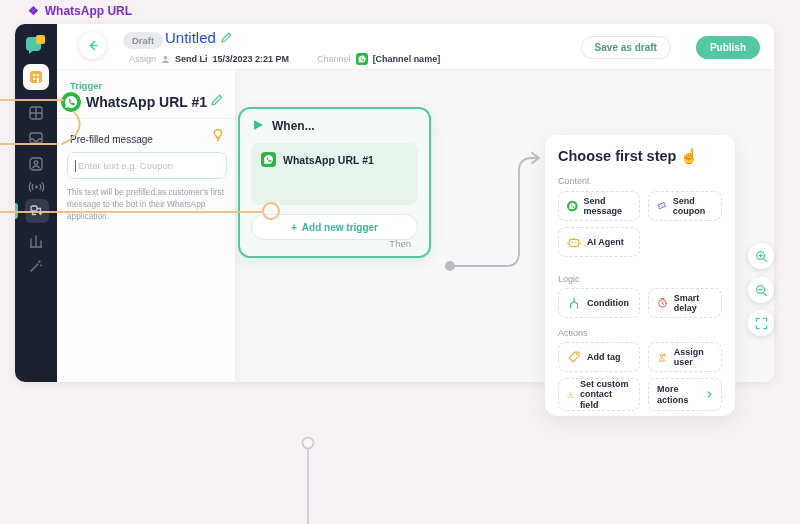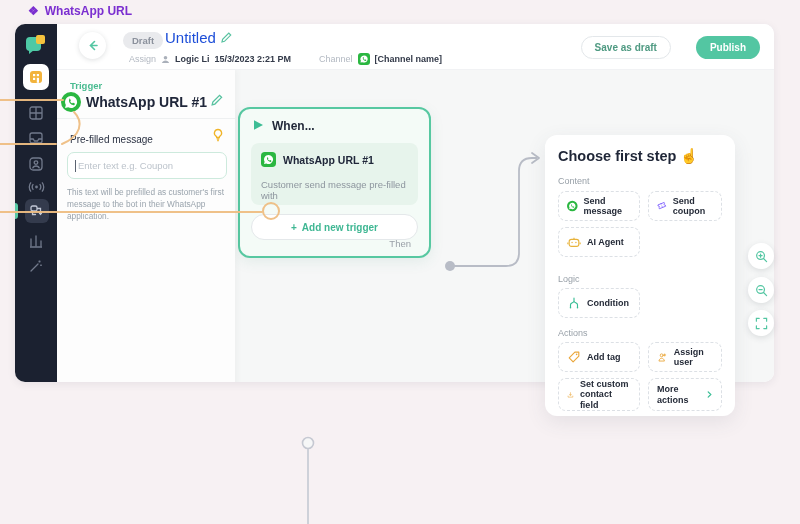--- a/index.html
+++ b/index.html
@@ -209,21 +209,21 @@
         <svg width="12" height="12" viewBox="0 0 12 12" fill="none" stroke="#58c2a0" stroke-width="1.2">
           <path d="M2 10l.6-2.6L8.8 1.2l1.9 1.9L4.5 9.3 2 10z"></path>
         </svg>
       </div>
       <div class="meta-row">
         <span class="meta-dim">Assign</span>
         <svg width="9" height="9" viewBox="0 0 10 10" fill="#aab0ba">
           <circle cx="5" cy="3" r="2"></circle>
             <path d="M1 9c.5-2 2.2-3 4-3s3.5 1 4 3z"></path>
         </svg>
-        <span class="meta-strong">Logic Li</span>
+        <span class="meta-strong">Send Li</span>
         <span class="meta-strong">15/3/2023 2:21 PM</span>
         <span class="meta-gap"></span>
         <span class="meta-dim">Channel</span>
         <svg width="12" height="12" viewBox="0 0 24 24">
           <rect x="0" y="0" width="24" height="24" rx="6" fill="#2bb741"></rect>
           <path d="M12 4.8a7.2 7.2 0 0 0-6.2 10.8L4.8 19.2l3.8-.9A7.2 7.2 0 1 0 12 4.8z" fill="#fff"></path>
           <path d="M9.4 8.6c.2-.4.5-.4.7-.4h.5c.2 0 .4.1.5.4l.6 1.5c.1.2 0 .4-.1.6l-.4.4c-.1.2-.1.3 0 .5.4.8 1.2 1.5 2 1.9.2.1.4.1.5-.1l.4-.4c.2-.2.4-.2.6-.1l1.5.7c.2.1.3.3.3.5v.5c0 .6-.5 1.1-1.1 1.2-1 .2-2.6-.3-4-1.7-1.4-1.4-1.9-3-1.8-4 0-.6.3-1.1.8-1.5z" fill="#2bb741"></path>
         </svg>
         <span class="meta-strong">[Channel name]</span>
       </div>
@@ -284,21 +284,20 @@
     </div>
     <div class="when-inner">
       <div class="wi-row">
         <svg width="15" height="15" viewBox="0 0 24 24">
           <rect x="0" y="0" width="24" height="24" rx="6" fill="#2bb741"></rect>
           <path d="M12 4.8a7.2 7.2 0 0 0-6.2 10.8L4.8 19.2l3.8-.9A7.2 7.2 0 1 0 12 4.8z" fill="#fff"></path>
           <path d="M9.4 8.6c.2-.4.5-.4.7-.4h.5c.2 0 .4.1.5.4l.6 1.5c.1.2 0 .4-.1.6l-.4.4c-.1.2-.1.3 0 .5.4.8 1.2 1.5 2 1.9.2.1.4.1.5-.1l.4-.4c.2-.2.4-.2.6-.1l1.5.7c.2.1.3.3.3.5v.5c0 .6-.5 1.1-1.1 1.2-1 .2-2.6-.3-4-1.7-1.4-1.4-1.9-3-1.8-4 0-.6.3-1.1.8-1.5z" fill="#2bb741"></path>
         </svg>
         <span class="wi-name">WhatsApp URL #1</span>
       </div>
-      <div class="wi-desc">Customer send message pre-filled with</div>
     </div>
     <div class="add-trigger">
       <span>+</span>
       <span>Add new trigger</span>
     </div>
     <div class="then-label">Then</div>
   </div>
 
   <div class="choose-panel">
     <div class="cp-title">
@@ -338,20 +337,28 @@
 
     <div class="cp-label" style="top:139px">Logic</div>
 
     <div class="cp-btn col1" style="top:153px">
       <svg width="14" height="14" viewBox="0 0 16 16" fill="none" stroke="#37bd94" stroke-width="1.3" stroke-linecap="round">
         <path d="M8 2.5v3.2M8 5.7C8 8 4 7.6 4 10v3M8 5.7C8 8 12 7.6 12 10v3"></path>
         <circle cx="4" cy="13.4" r=".9" fill="#37bd94" stroke="none"></circle>
         <circle cx="12" cy="13.4" r=".9" fill="#37bd94" stroke="none"></circle>
       </svg>
       <span class="lbl">Condition</span>
+    </div>
+    <div class="cp-btn col2" style="top:153px">
+      <svg width="14" height="14" viewBox="0 0 16 16" fill="none" stroke="#e5484d" stroke-width="1.3" stroke-linecap="round">
+        <circle cx="8" cy="8.5" r="5.5"></circle>
+        <path d="M8 5.8v2.9l2 1.2"></path>
+        <path d="M5.5 1.5h5"></path>
+      </svg>
+      <span class="lbl">Smart delay</span>
     </div>
 
     <div class="cp-label" style="top:193px">Actions</div>
 
     <div class="cp-btn col1" style="top:207px">
       <svg width="14" height="14" viewBox="0 0 16 16" fill="none" stroke="#eaa63a" stroke-width="1.3">
         <path d="M9 2.5h4.5V7l-6.5 6.5L2.5 9z" stroke-linejoin="round"></path>
         <circle cx="11" cy="5" r=".9" fill="#eaa63a" stroke="none"></circle>
       </svg>
       <span class="lbl">Add tag</span>

